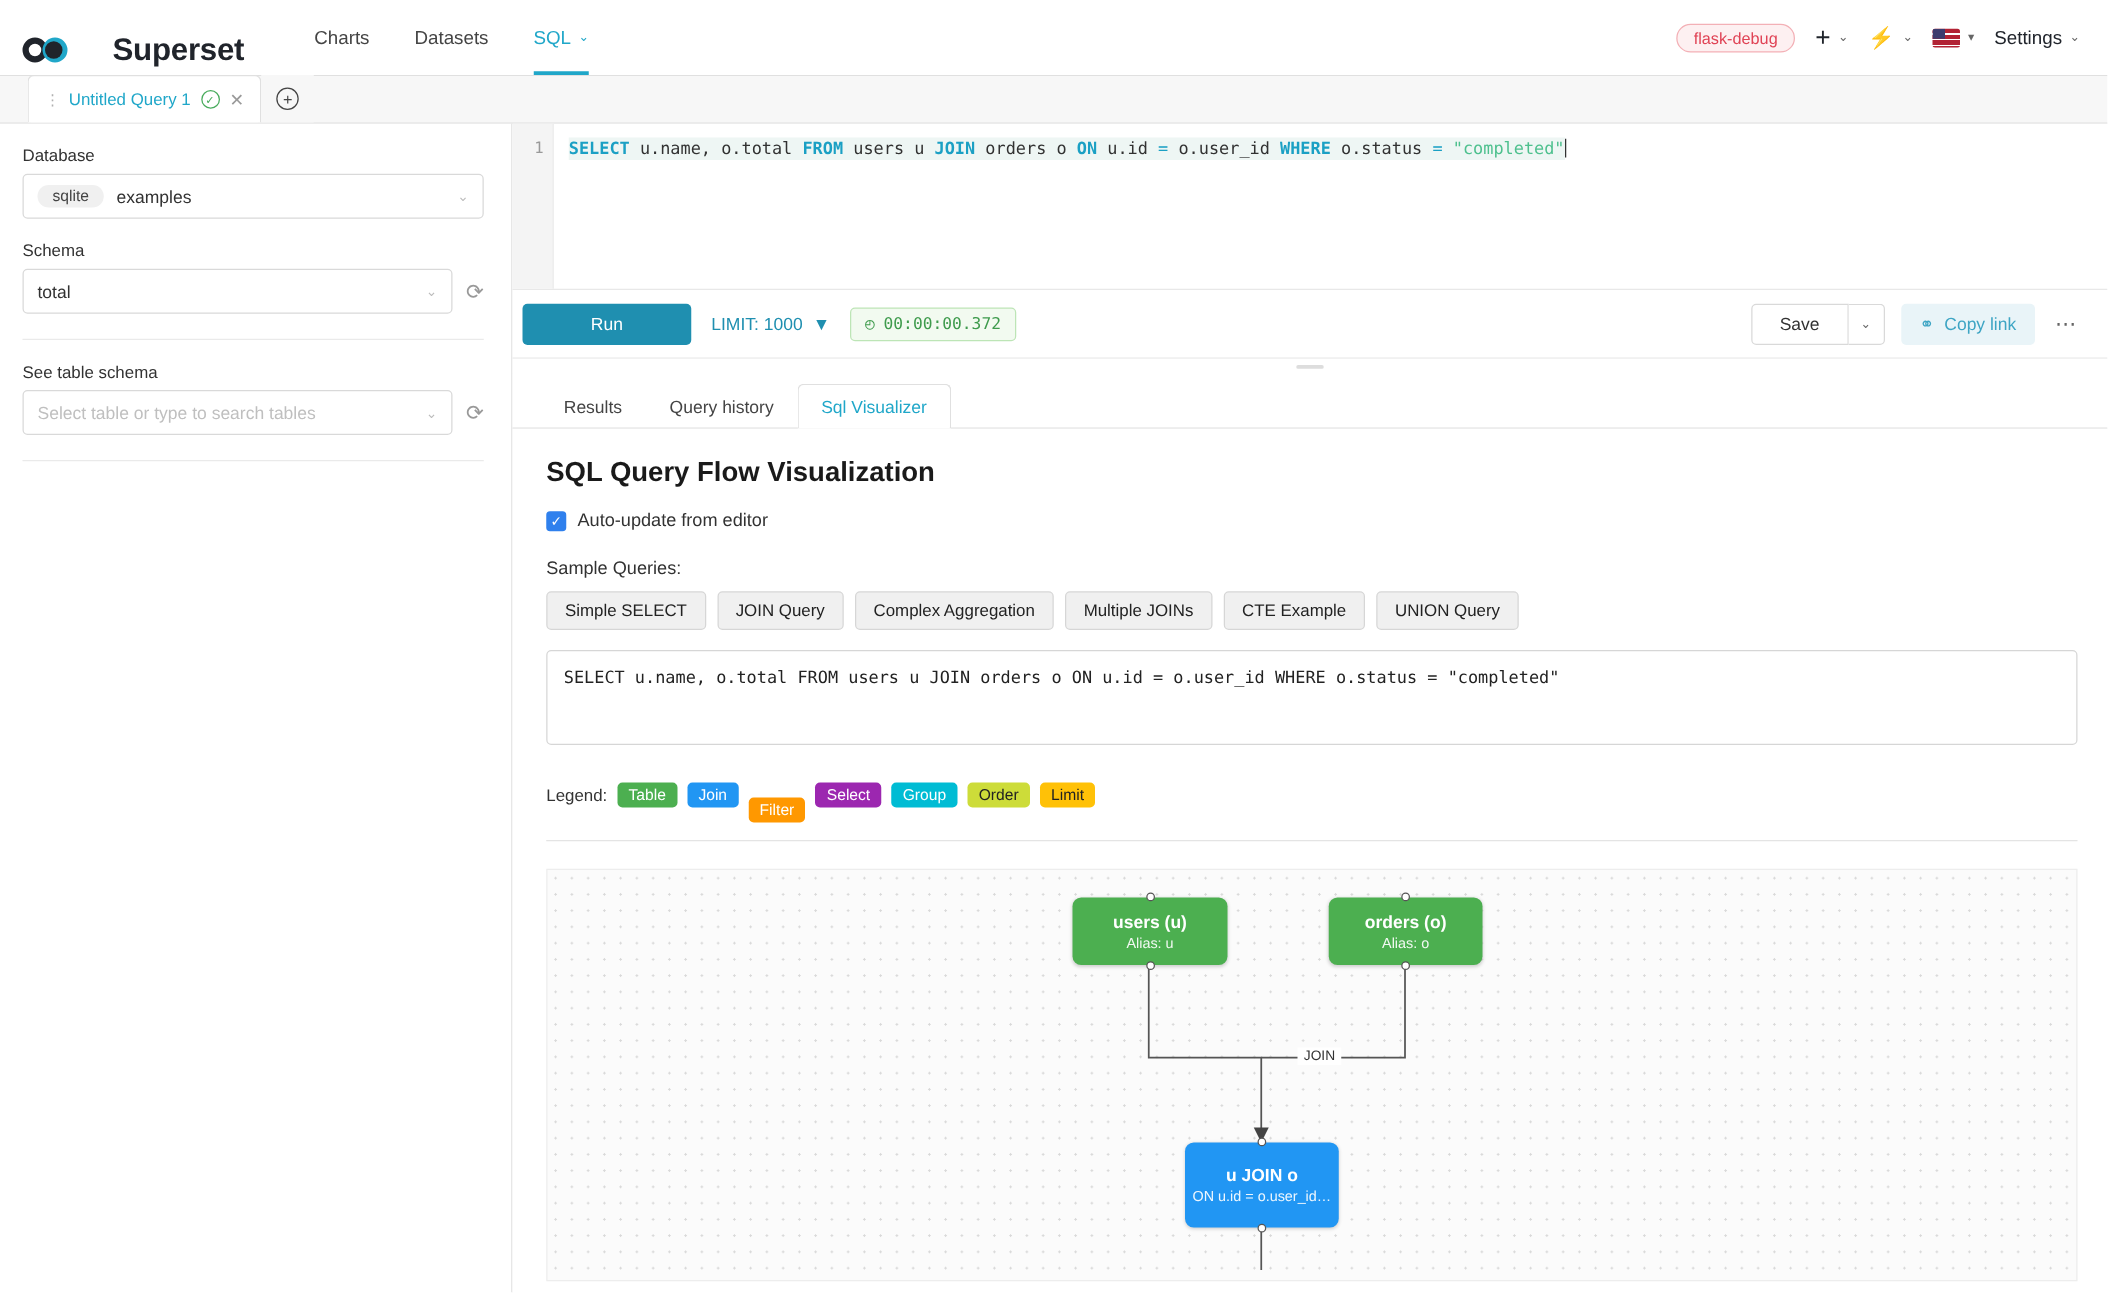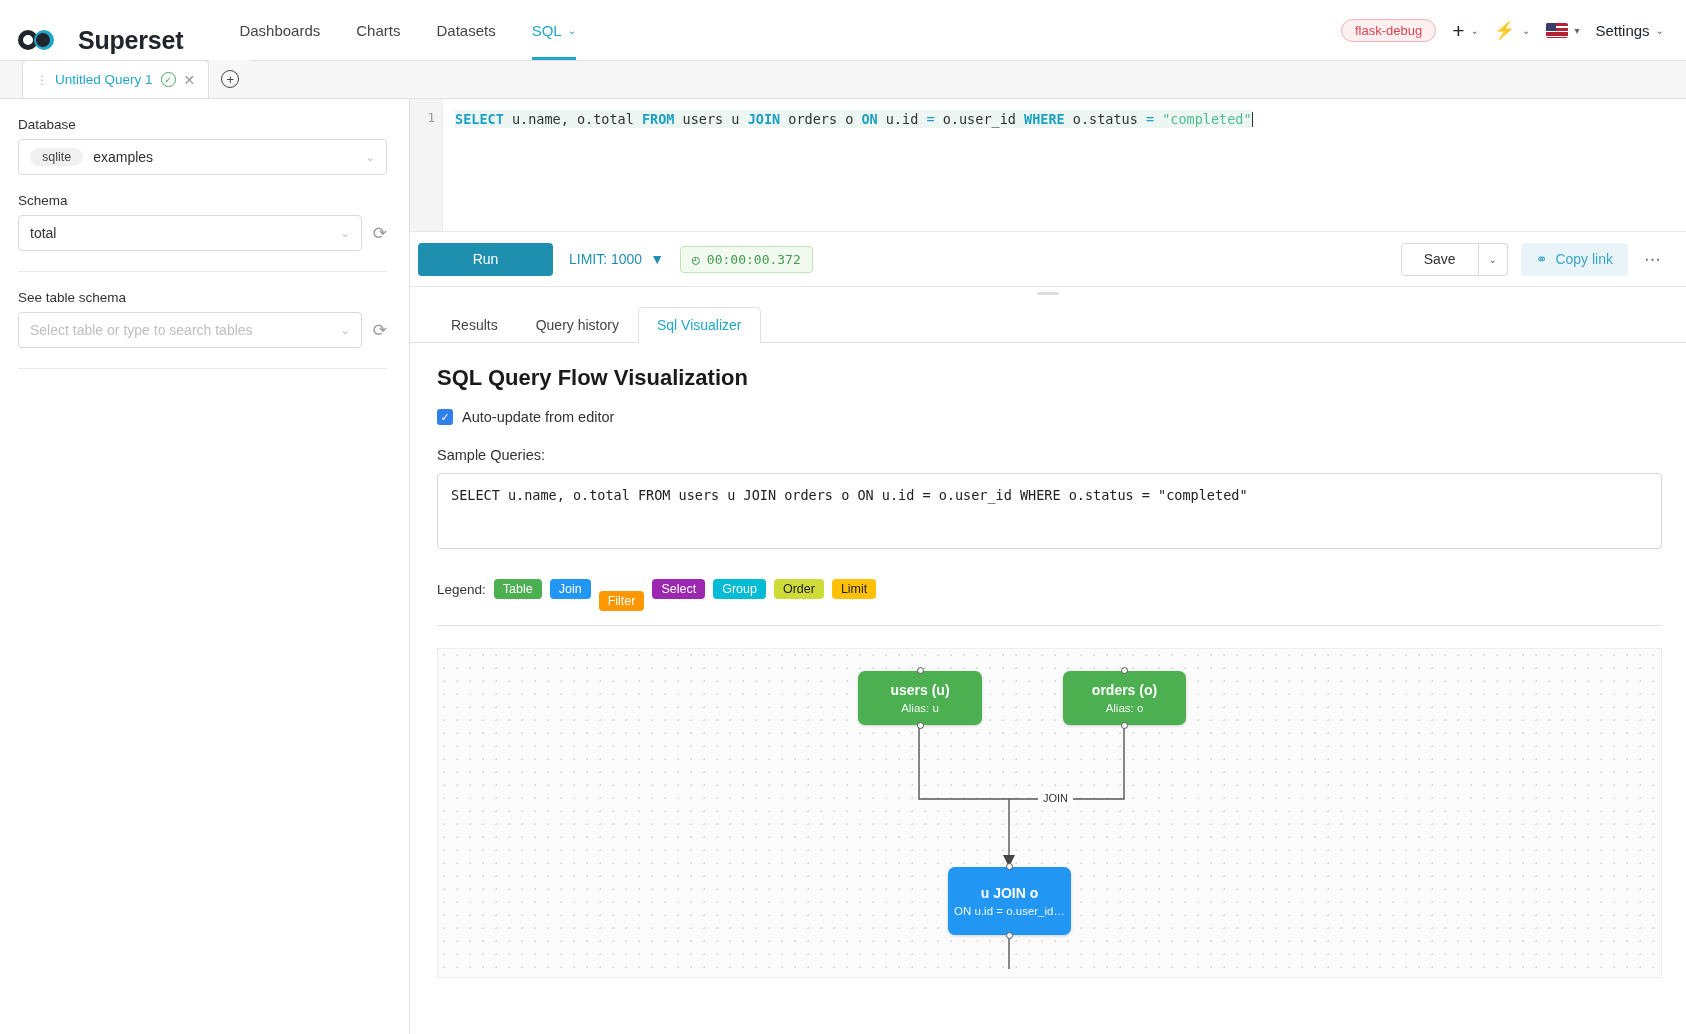--- a/index.html
+++ b/index.html
@@ -9,21 +9,21 @@
     font-family:"Liberation Sans", sans-serif;
     font-size:14px; color:#323232; background:#fff;
     overflow:hidden;
   }
 
   
   .navbar{
     height:61px; border-bottom:1px solid #e0e0e0;
     display:flex; align-items:center; padding:0 22px 0 18px; background:#fff;
   }
-  .brand{ display:flex; align-items:center; gap:14px; margin-right:38px;margin-top:20px; }
+  .brand{ display:flex; align-items:center; gap:26px; margin-right:38px;margin-top:20px; }
   .brand-mark{ position:relative; width:46px; height:26px; }
   .brand-mark .ring{
     position:absolute; top:3px; width:20px; height:20px; border-radius:50%;
     border:5px solid #20242b;
   }
   .brand-mark .ring.left{ left:0; }
   .brand-mark .ring.right{ left:16px; border-color:#20a7c9; }
   .brand-mark .dot{
     position:absolute; left:18px; top:6px; width:14px; height:14px; border-radius:50%;
     background:#20242b;
@@ -212,23 +212,20 @@
 <div class="navbar">
   <div class="brand">
     <div class="brand-mark">
       <div class="ring left"></div>
         <div class="ring right"></div>
         <div class="dot"></div>
     </div>
     <span class="brand-text">Superset</span>
   </div>
   <div class="nav-links">
-    <div class="nav-link">
-      <span>Dashboards</span>
-    </div>
     <div class="nav-link">
       <span>Charts</span>
     </div>
     <div class="nav-link">
       <span>Datasets</span>
     </div>
     <div class="nav-link active">
       <span>SQL</span>
       <span class="nav-caret">⌄</span>
     </div>
@@ -352,20 +349,28 @@
 
     <div class="viz">
       <h2 class="viz-title">SQL Query Flow Visualization</h2>
 
       <div class="chk-row">
         <span class="chkbox">✓</span>
         <span>Auto-update from editor</span>
       </div>
 
       <div class="samples-label">Sample Queries:</div>
+      <div class="samples">
+        <button class="sbtn">Simple SELECT</button>
+        <button class="sbtn">JOIN Query</button>
+        <button class="sbtn">Complex Aggregation</button>
+        <button class="sbtn">Multiple JOINs</button>
+        <button class="sbtn">CTE Example</button>
+        <button class="sbtn">UNION Query</button>
+      </div>
 
       <textarea class="qbox" style="">SELECT u.name, o.total FROM users u JOIN orders o ON u.id = o.user_id WHERE o.status = "completed"</textarea>
 
       <div class="legend">
         <span>Legend:</span>
         <span class="lg" style="background: rgb(76, 175, 80);">Table</span>
         <span class="lg" style="background: rgb(33, 150, 243);">Join</span>
         <span class="lg" style="background: rgb(255, 152, 0); margin-top: 24px;">Filter</span>
         <span class="lg" style="background: rgb(156, 39, 176);">Select</span>
         <span class="lg" style="background: rgb(0, 188, 212);">Group</span>

